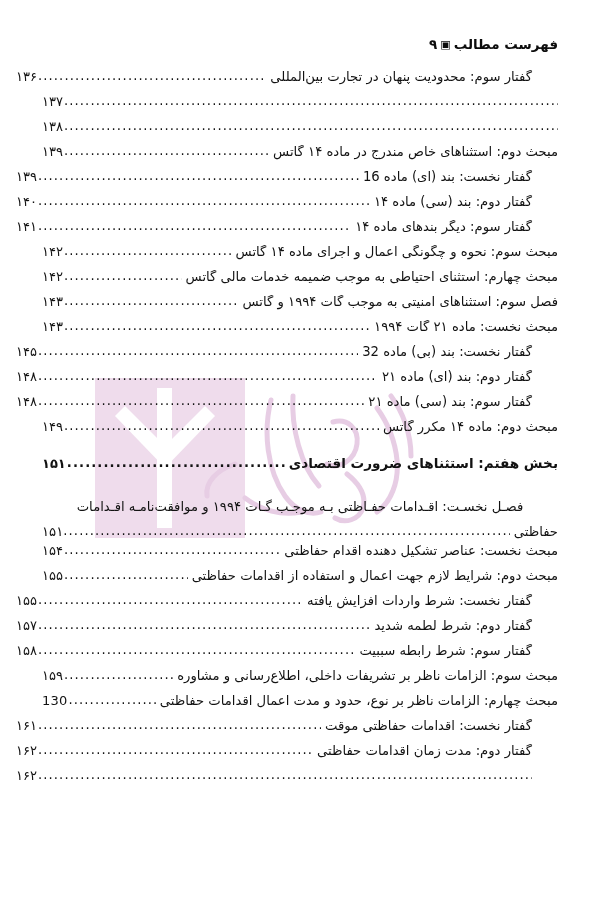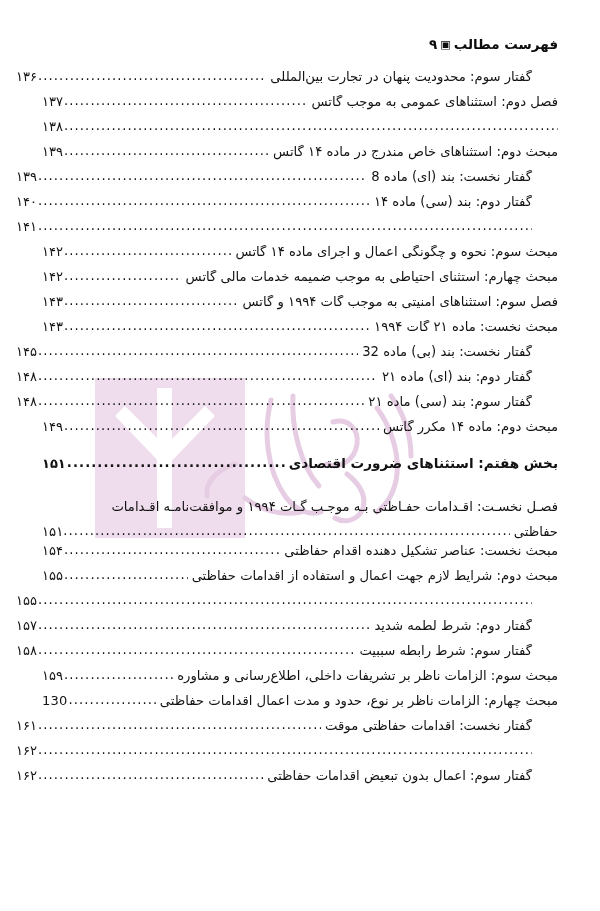--- a/index.html
+++ b/index.html
@@ -106,21 +106,21 @@
 
   
   .row-wrap {
     font-size: 13.2px;
     color: #121212;
     line-height: 25px;
     margin-top: 12px;
   }
   .row-wrap .wline1 {
     display: flex;
-    justify-content: flex-start;
+    justify-content: center;
     width: 100%;
     white-space: nowrap;
   }
   .row-wrap .wline1 span { display:inline-block; }
   .row-wrap .wline2 {
     display: flex;
     flex-direction: row;
     align-items: baseline;
     width: 100%;
     white-space: nowrap;
@@ -165,44 +165,44 @@
   </div>
 
   <div class="toc">
     <div id="toc-before">
         <div class="row lvl-goftar">
           <span class="label">گفتار سوم: محدودیت پنهان در تجارت بین‌المللی</span>
           <span class="leader">............................................................................................................................</span>
           <span class="pnum">۱۳۶</span>
         </div>
         <div class="row lvl-fasl">
-          <span class="label">فصل دوم: استثناهای عمومی به موجب گاتس</span>
           <span class="leader">............................................................................................................................</span>
           <span class="pnum">۱۳۷</span>
         </div>
         <div class="row lvl-mabhas">
           <span class="leader">............................................................................................................................</span>
           <span class="pnum">۱۳۸</span>
         </div>
         <div class="row lvl-mabhas">
           <span class="label">مبحث دوم: استثناهای خاص مندرج در ماده ۱۴ گاتس</span>
           <span class="leader">............................................................................................................................</span>
           <span class="pnum">۱۳۹</span>
         </div>
         <div class="row lvl-goftar">
-          <span class="label">گفتار نخست: بند (ای) ماده 8</span>
+          <span class="label">گفتار نخست: بند (ای) ماده 16</span>
           <span class="leader">............................................................................................................................</span>
           <span class="pnum">۱۳۹</span>
         </div>
         <div class="row lvl-goftar">
           <span class="label">گفتار دوم: بند (سی) ماده ۱۴</span>
           <span class="leader">............................................................................................................................</span>
           <span class="pnum">۱۴۰</span>
         </div>
         <div class="row lvl-goftar">
+          <span class="label">گفتار سوم: دیگر بندهای ماده ۱۴</span>
           <span class="leader">............................................................................................................................</span>
           <span class="pnum">۱۴۱</span>
         </div>
         <div class="row lvl-mabhas">
           <span class="label">مبحث سوم: نحوه و چگونگی اعمال و اجرای ماده ۱۴ گاتس</span>
           <span class="leader">............................................................................................................................</span>
           <span class="pnum">۱۴۲</span>
         </div>
         <div class="row lvl-mabhas">
           <span class="label">مبحث چهارم: استثنای احتیاطی به موجب ضمیمه خدمات مالی گاتس</span>
@@ -262,20 +262,21 @@
           <span class="label">مبحث نخست: عناصر تشکیل دهنده اقدام حفاظتی</span>
           <span class="leader">............................................................................................................................</span>
           <span class="pnum">۱۵۴</span>
         </div>
         <div class="row lvl-mabhas">
           <span class="label">مبحث دوم: شرایط لازم جهت اعمال و استفاده از اقدامات حفاظتی</span>
           <span class="leader">............................................................................................................................</span>
           <span class="pnum">۱۵۵</span>
         </div>
         <div class="row lvl-goftar">
+          <span class="label">گفتار نخست: شرط واردات افزایش یافته</span>
           <span class="leader">............................................................................................................................</span>
           <span class="pnum">۱۵۵</span>
         </div>
         <div class="row lvl-goftar">
           <span class="label">گفتار دوم: شرط لطمه شدید</span>
           <span class="leader">............................................................................................................................</span>
           <span class="pnum">۱۵۷</span>
         </div>
         <div class="row lvl-goftar">
           <span class="label">گفتار سوم: شرط رابطه سببیت</span>
@@ -291,24 +292,24 @@
           <span class="label">مبحث چهارم: الزامات ناظر بر نوع، حدود و مدت اعمال اقدامات حفاظتی</span>
           <span class="leader">............................................................................................................................</span>
           <span class="pnum">130</span>
         </div>
         <div class="row lvl-goftar">
           <span class="label">گفتار نخست: اقدامات حفاظتی موقت</span>
           <span class="leader">............................................................................................................................</span>
           <span class="pnum">۱۶۱</span>
         </div>
         <div class="row lvl-goftar">
+          <span class="label">گفتار دوم: مدت زمان اقدامات حفاظتی</span>
           <span class="leader">............................................................................................................................</span>
           <span class="pnum">۱۶۲</span>
         </div>
         <div class="row lvl-goftar">
-          <span class="label">گفتار سوم: اعمال بدون تبعیض اقدامات حفاظتی</span>
           <span class="leader">............................................................................................................................</span>
           <span class="pnum">۱۶۲</span>
         </div>
       </div>
   </div>
 
 </div>
 
 </body></html>

